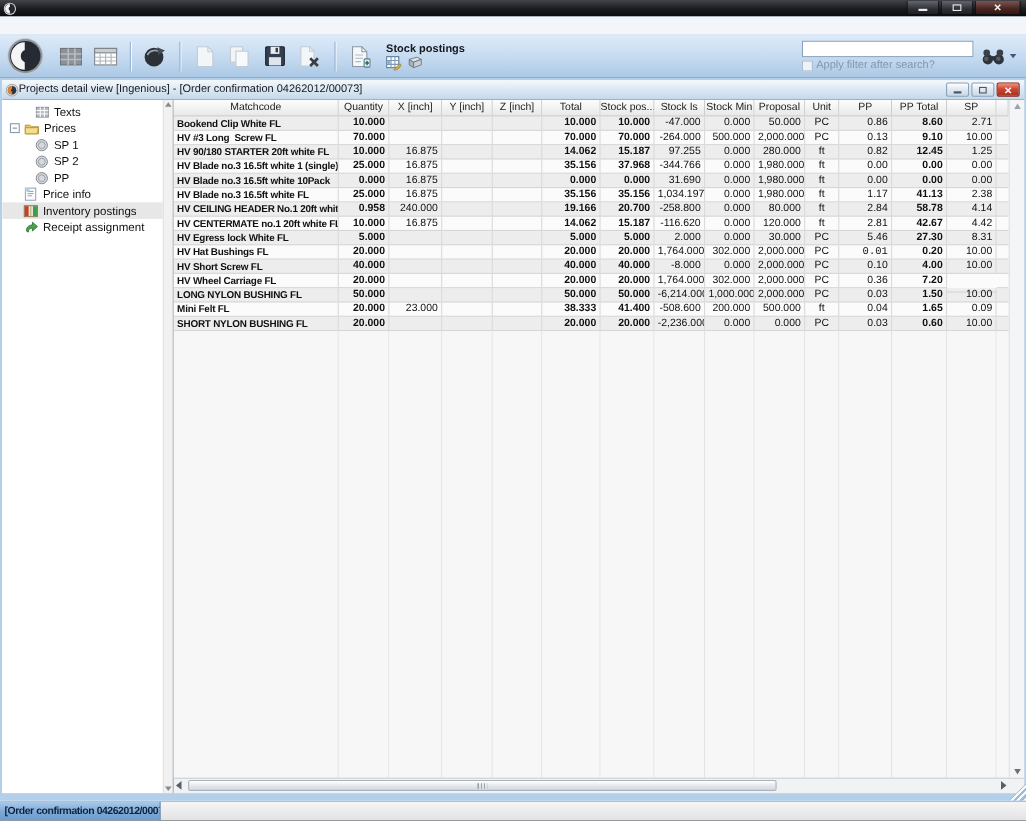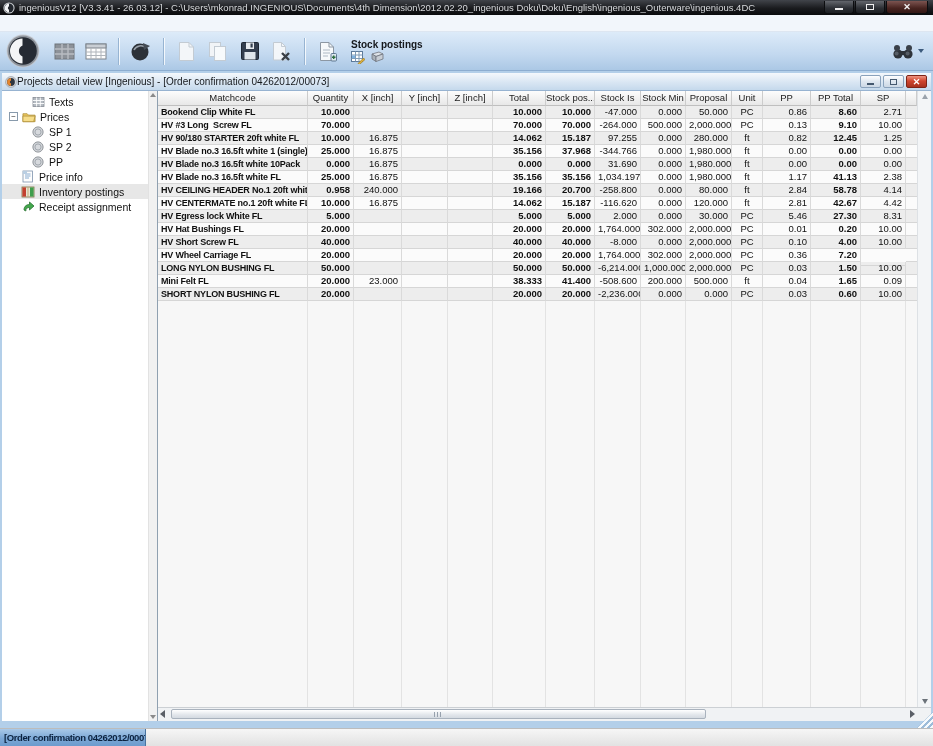--- a/index.html
+++ b/index.html
@@ -122,21 +122,20 @@
 <div class="app">
 
   <div class="titlebar">
     <span style="display:flex;">
       <svg width="12" height="12" viewBox="0 0 12 12">
           <circle cx="6" cy="6" r="5.6" fill="#cfd2d6"></circle>
           <circle cx="6" cy="6" r="4.6" fill="#23272e"></circle>
           <path d="M6 1.6 A4.4 4.4 0 0 0 6 10.4 L6 7.8 A2 2 0 0 1 6 4.2 Z" fill="#f2f3f4"></path>
         </svg>
     </span>
-    <span class="title-text">ingeniousV12 [V3.3.41 - 26.03.12] - C:\Users\mkonrad.INGENIOUS\Documents\4th Dimension\2012.02.20_ingenious Doku\Doku\English\ingenious_Outerware\ingenious.4DC</span>
     <div class="win-controls">
       <div class="wbtn">
           <div class="glyph-min"></div>
         </div>
       <div class="wbtn">
           <div class="glyph-max"></div>
         </div>
       <div class="wbtn close">
           <span class="glyph-x">✕</span>
         </div>
@@ -233,20 +232,27 @@
           <svg width="14" height="12" viewBox="0 0 14 12">
               <path d="M2 3 L9 1 L13 3 L6 5.5 Z" fill="#dde2e7" stroke="#6e7largest7e" stroke-width="0"></path>
               <path d="M2 3 L9 1 L13 3 L6 5.5 Z" fill="#dde2e7" stroke="#6e747e" stroke-width="0.8"></path>
               <path d="M2 3 L6 5.5 L6 10.5 L2 8 Z" fill="#aab2ba" stroke="#6e747e" stroke-width="0.8"></path>
               <path d="M6 5.5 L13 3 L13 8 L6 10.5 Z" fill="#c8ced5" stroke="#6e747e" stroke-width="0.8"></path>
             </svg>
         </span>
       </div>
     </div>
     <div class="search-cluster">
+      <div class="search-col">
+        <input class="search-input" type="text" value="" style="">
+        <div class="filter-row">
+          <div class="cbox"></div>
+          <span class="cb-label">Apply filter after search?</span>
+        </div>
+      </div>
       <div class="binoc-wrap">
         <span style="display:flex;">
           <svg width="22" height="16" viewBox="0 0 22 16">
               <circle cx="6" cy="11" r="4.6" fill="#2e333a"></circle>
               <circle cx="16" cy="11" r="4.6" fill="#2e333a"></circle>
               <rect x="9" y="8" width="4" height="4" fill="#2e333a"></rect>
               <circle cx="5" cy="5" r="3" fill="#3a4049"></circle>
               <circle cx="17" cy="5" r="3" fill="#3a4049"></circle>
               <circle cx="4.6" cy="10.4" r="2" fill="#565d66"></circle>
               <circle cx="15.6" cy="10.4" r="2" fill="#565d66"></circle>
@@ -543,21 +549,21 @@
                   <div class="gcell bold" style="width: 46px;">20.000</div>
                   <div class="gcell" style="width: 48px;"></div>
                   <div class="gcell" style="width: 46px;"></div>
                   <div class="gcell" style="width: 45px;"></div>
                   <div class="gcell bold" style="width: 53px;">20.000</div>
                   <div class="gcell bold" style="width: 49px;">20.000</div>
                   <div class="gcell" style="width: 46px;">1,764.000</div>
                   <div class="gcell" style="width: 45px;">302.000</div>
                   <div class="gcell" style="width: 46px;">2,000.000</div>
                   <div class="gcell center" style="width: 31px;">PC</div>
-                  <div class="gcell" style="width: 48px;">0.01</div>
+                  <div class="gcell" style="width: 48px; font-family: Liberation Mono, monospace;">0.01</div>
                   <div class="gcell bold" style="width: 50px;">0.20</div>
                   <div class="gcell" style="width: 45px;">10.00</div>
                   <div class="gcell fill"></div>
                 </div>
                 <div class="grow odd">
                   <div class="gcell left c-match bold" style="width: 150px;">HV Short Screw FL</div>
                   <div class="gcell bold" style="width: 46px;">40.000</div>
                   <div class="gcell" style="width: 48px;"></div>
                   <div class="gcell" style="width: 46px;"></div>
                   <div class="gcell" style="width: 45px;"></div>

